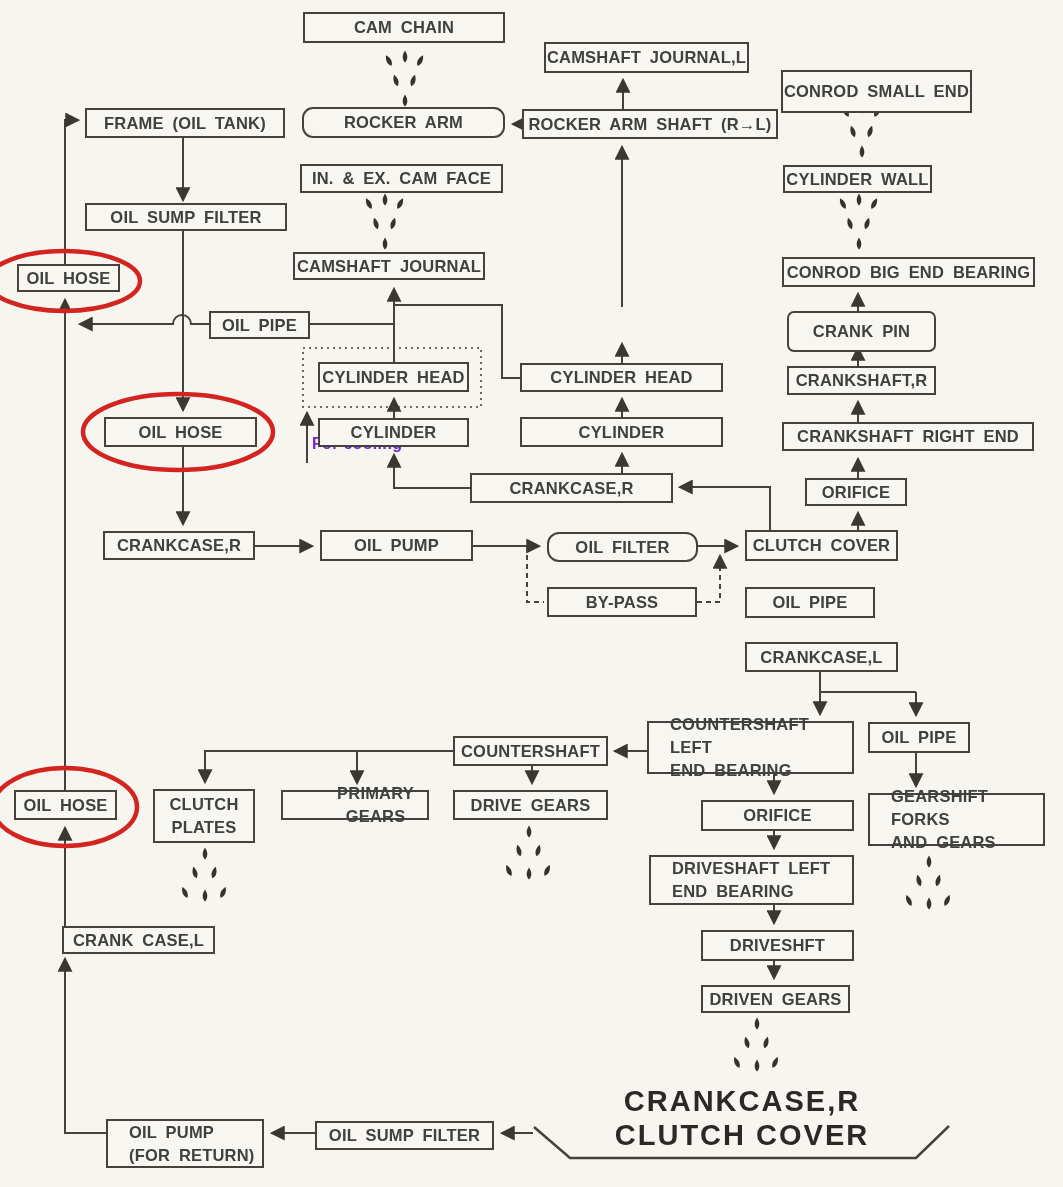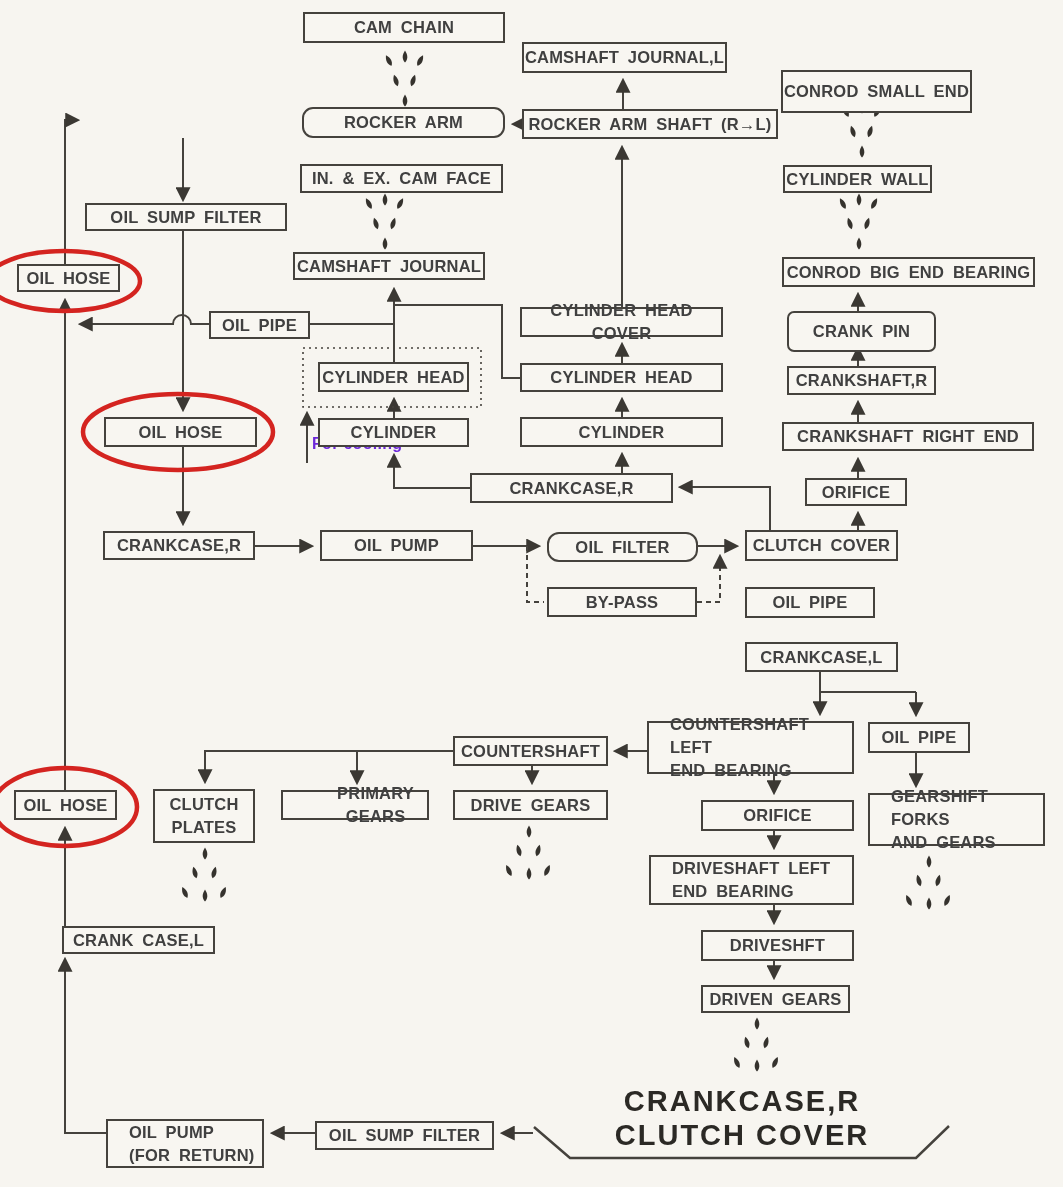--- a/index.html
+++ b/index.html
@@ -158,32 +158,32 @@
       <ellipse class="hl-ellipse" cx="65" cy="807" rx="72" ry="39" stroke="#d42420"></ellipse>
     </g>
   </svg>
 
   <div class="title-block">CRANKCASE,R
 CLUTCH COVER</div>
 
   <div class="cooling-label">For cooling</div>
 
 <div class="node" style="left: 303px; top: 12px; width: 202px; height: 31px;">CAM CHAIN</div>
-    <div class="node" style="left: 522px; top: 42px; width: 205px; height: 31px; text-align: center;">CAMSHAFT JOURNAL,L</div>
+    <div class="node" style="left: 544px; top: 42px; width: 205px; height: 31px; text-align: center;">CAMSHAFT JOURNAL,L</div>
     <div class="node" style="left: 781px; top: 70px; width: 191px; height: 43px;">CONROD SMALL END</div>
+    <div class="node" style="left: 85px; top: 108px; width: 200px; height: 30px;">FRAME (OIL TANK)</div>
     <div class="node" style="left: 302px; top: 107px; width: 203px; height: 31px; border-radius: 11px;">ROCKER ARM</div>
     <div class="node" style="left: 522px; top: 109px; width: 256px; height: 30px;">ROCKER ARM SHAFT (R→L)</div>
     <div class="node" style="left: 300px; top: 164px; width: 203px; height: 29px;">IN. &amp; EX. CAM FACE</div>
     <div class="node" style="left: 783px; top: 165px; width: 149px; height: 28px;">CYLINDER WALL</div>
     <div class="node" style="left: 85px; top: 203px; width: 202px; height: 28px;">OIL SUMP FILTER</div>
     <div class="node" style="left: 293px; top: 252px; width: 192px; height: 28px;">CAMSHAFT JOURNAL</div>
     <div class="node" style="left: 782px; top: 257px; width: 253px; height: 30px;">CONROD BIG END BEARING</div>
     <div class="node" style="left: 17px; top: 264px; width: 103px; height: 28px;">OIL HOSE</div>
     <div class="node" style="left: 209px; top: 311px; width: 101px; height: 28px;">OIL PIPE</div>
-    <div class="node" style="left: 520px; top: 307px; width: 203px; height: 30px;">CYLINDER HEAD COVER</div>
     <div class="node" style="left: 787px; top: 311px; width: 149px; height: 41px; border-radius: 7px;">CRANK PIN</div>
     <div class="node" style="left: 318px; top: 362px; width: 151px; height: 30px;">CYLINDER HEAD</div>
     <div class="node" style="left: 520px; top: 363px; width: 203px; height: 29px;">CYLINDER HEAD</div>
     <div class="node" style="left: 787px; top: 366px; width: 149px; height: 29px;">CRANKSHAFT,R</div>
     <div class="node" style="left: 104px; top: 417px; width: 153px; height: 30px;">OIL HOSE</div>
     <div class="node" style="left: 318px; top: 418px; width: 151px; height: 29px;">CYLINDER</div>
     <div class="node" style="left: 520px; top: 417px; width: 203px; height: 30px;">CYLINDER</div>
     <div class="node" style="left: 782px; top: 422px; width: 252px; height: 29px;">CRANKSHAFT RIGHT END</div>
     <div class="node" style="left: 470px; top: 473px; width: 203px; height: 30px;">CRANKCASE,R</div>
     <div class="node" style="left: 805px; top: 478px; width: 102px; height: 28px;">ORIFICE</div>

